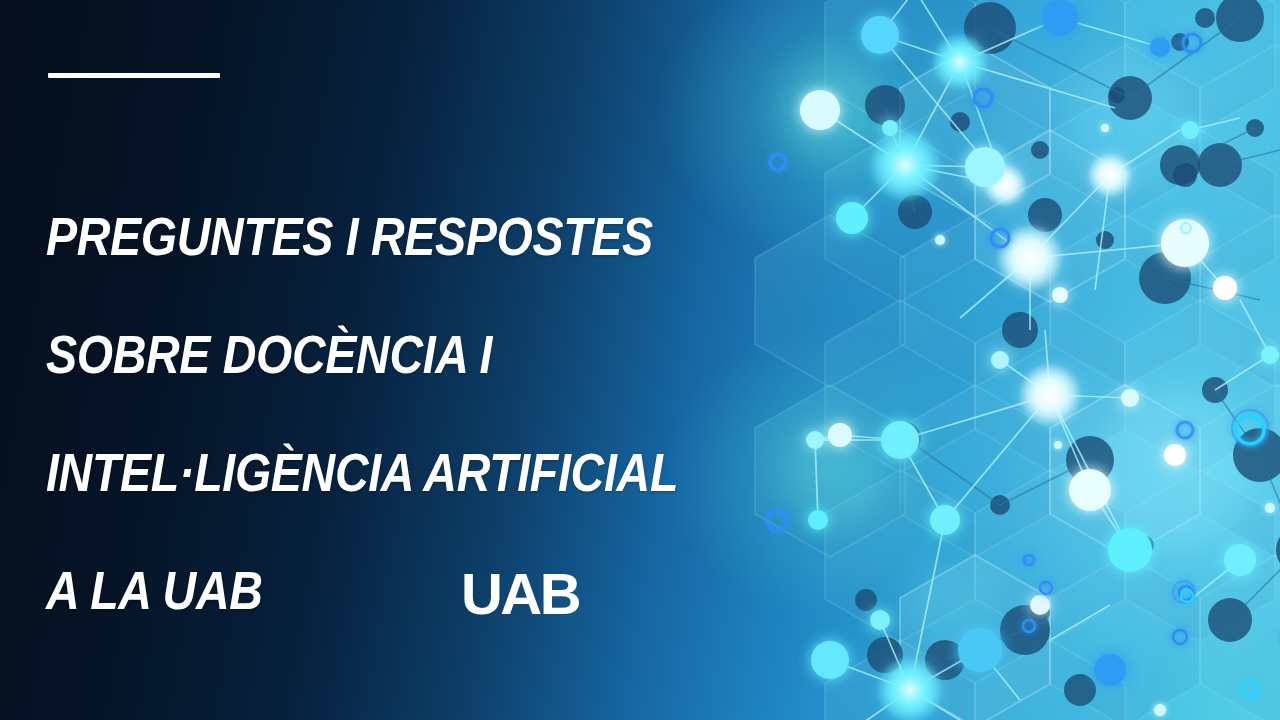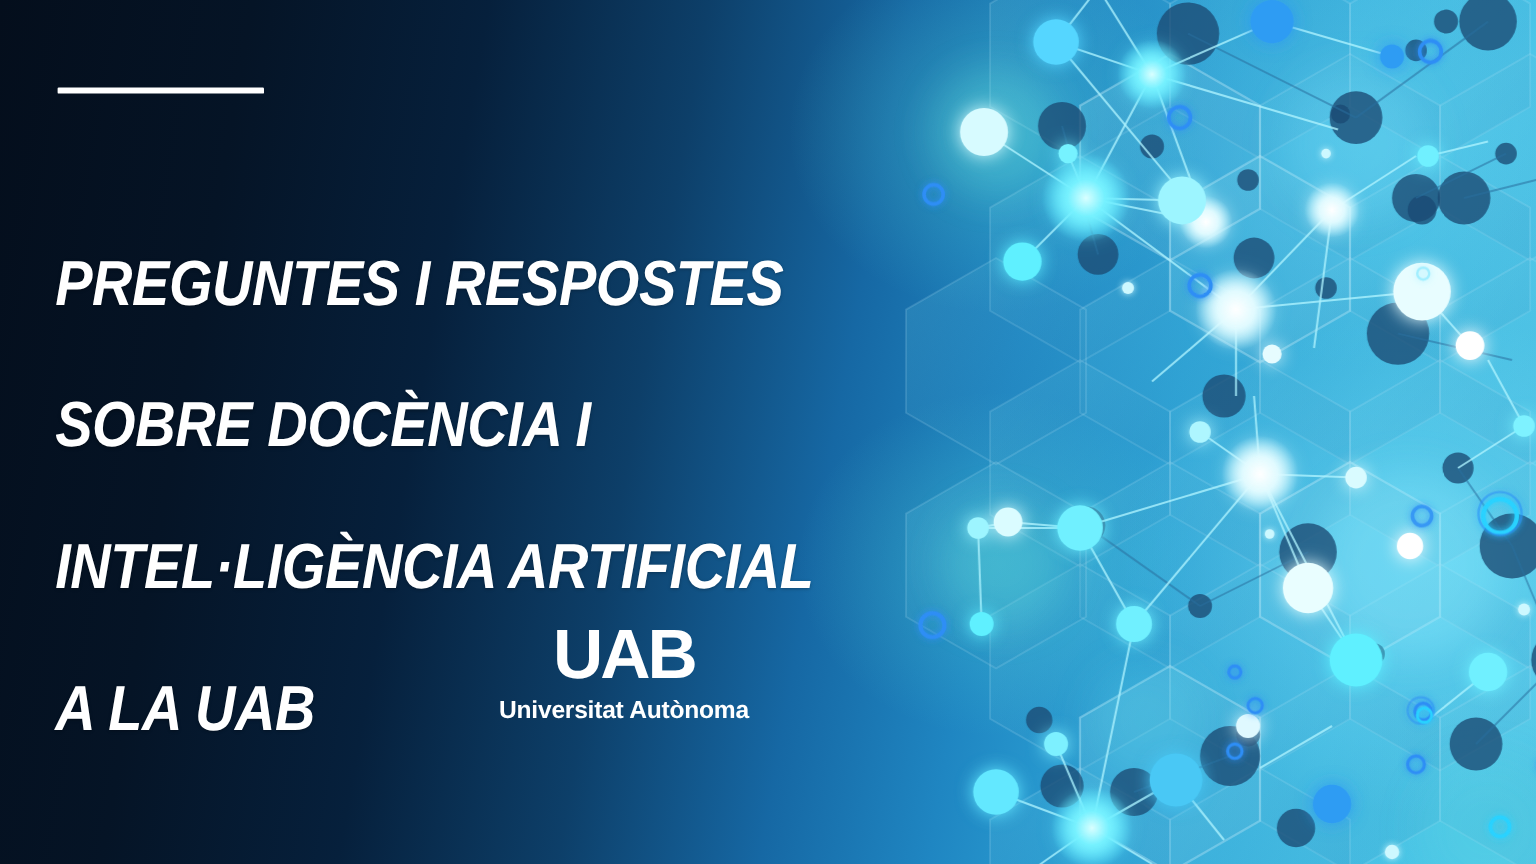--- a/index.html
+++ b/index.html
@@ -73,21 +73,21 @@
     letter-spacing:-0.4px;
     transform:scaleX(0.88);
     transform-origin:left top;
     text-shadow:0 1px 3px rgba(0,0,0,0.28);
     white-space:pre-line;
   }
   .title .tline { display:block; }
 
   
   .logo {
-    position:absolute; left:300px; top:517px;
+    position:absolute; left:300px; top:565px;
     width:440px;
     text-align:center;
     color:#ffffff;
   }
   .logo-mark {
     font-family:"Liberation Sans","DejaVu Sans",sans-serif;
     font-weight:700;
     font-size:58px;
     line-height:58px;
     letter-spacing:-2.5px;
@@ -388,17 +388,16 @@
   <h1 class="title">
     <span class="tline">PREGUNTES I RESPOSTES</span>
     <span class="tline">SOBRE DOCÈNCIA I</span>
     <span class="tline">INTEL·LIGÈNCIA ARTIFICIAL</span>
     <span class="tline">A LA UAB</span>
   </h1>
 
   <div class="logo">
     <div class="logo-mark">UAB</div>
     <div class="logo-sub">
-      <span class="l1">Universitat Autònoma</span>
     </div>
   </div>
 
 </div>
 
 </body></html>

